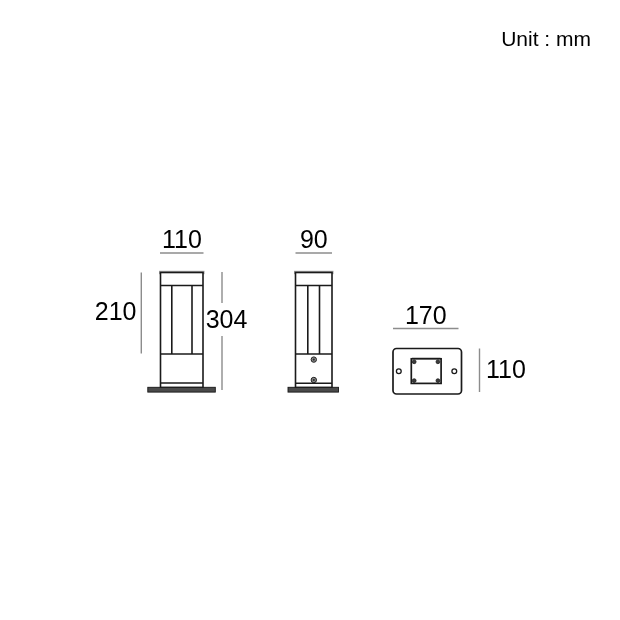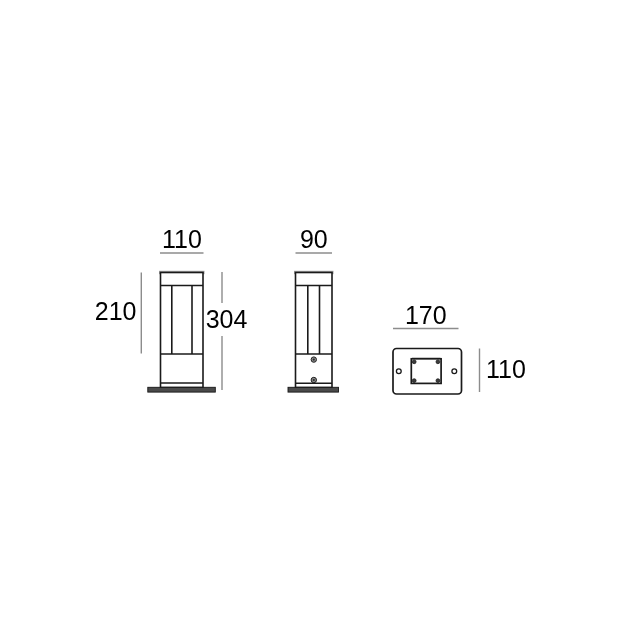--- a/index.html
+++ b/index.html
@@ -54,20 +54,21 @@
     stroke: #1a1a1a;
     stroke-width: 1.3;
     fill: #ffffff;
   }
 </style>
 </head>
 <body>
 
 <div class="canvas">
 
+  <div class="unit-label">Unit : mm</div>
 
   <svg width="620" height="620" viewBox="0 0 620 620" xmlns="http://www.w3.org/2000/svg">
 
     <g>
 
       <rect x="159" y="270.8" width="45.5" height="3.4" class="shade"></rect>
 
       <rect x="160.5" y="272.5" width="42.5" height="115" class="outline-rect"></rect>
 
       <line x1="160.5" y1="285.5" x2="203" y2="285.5" class="outline"></line>

